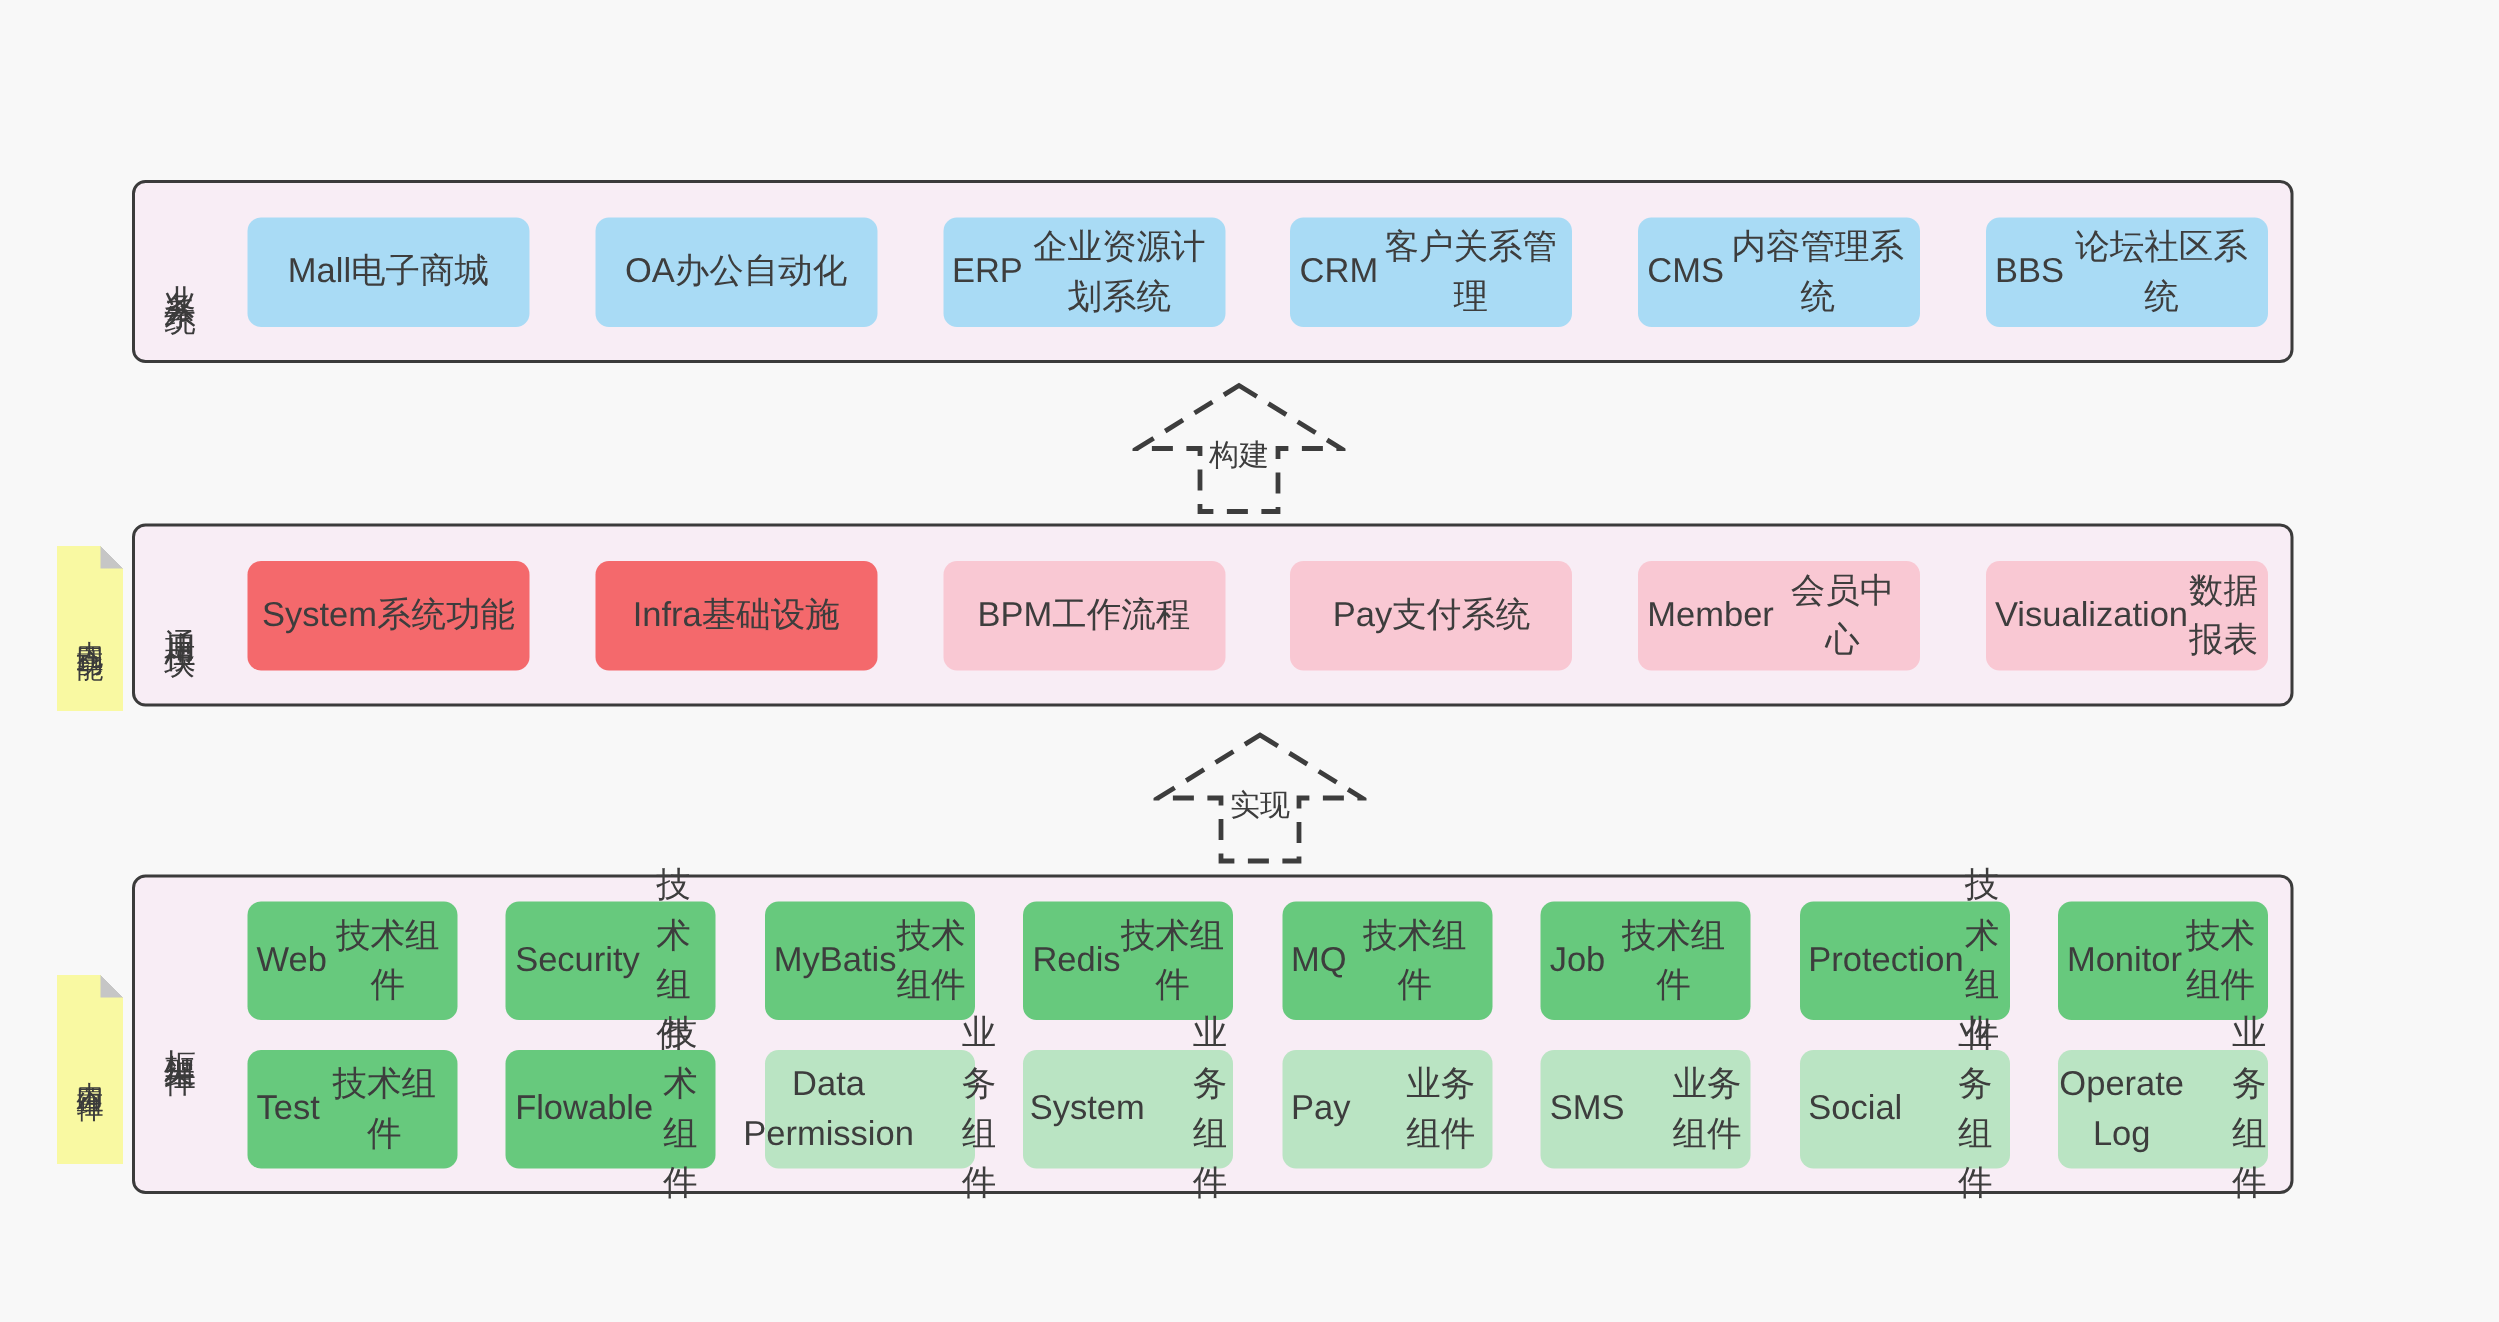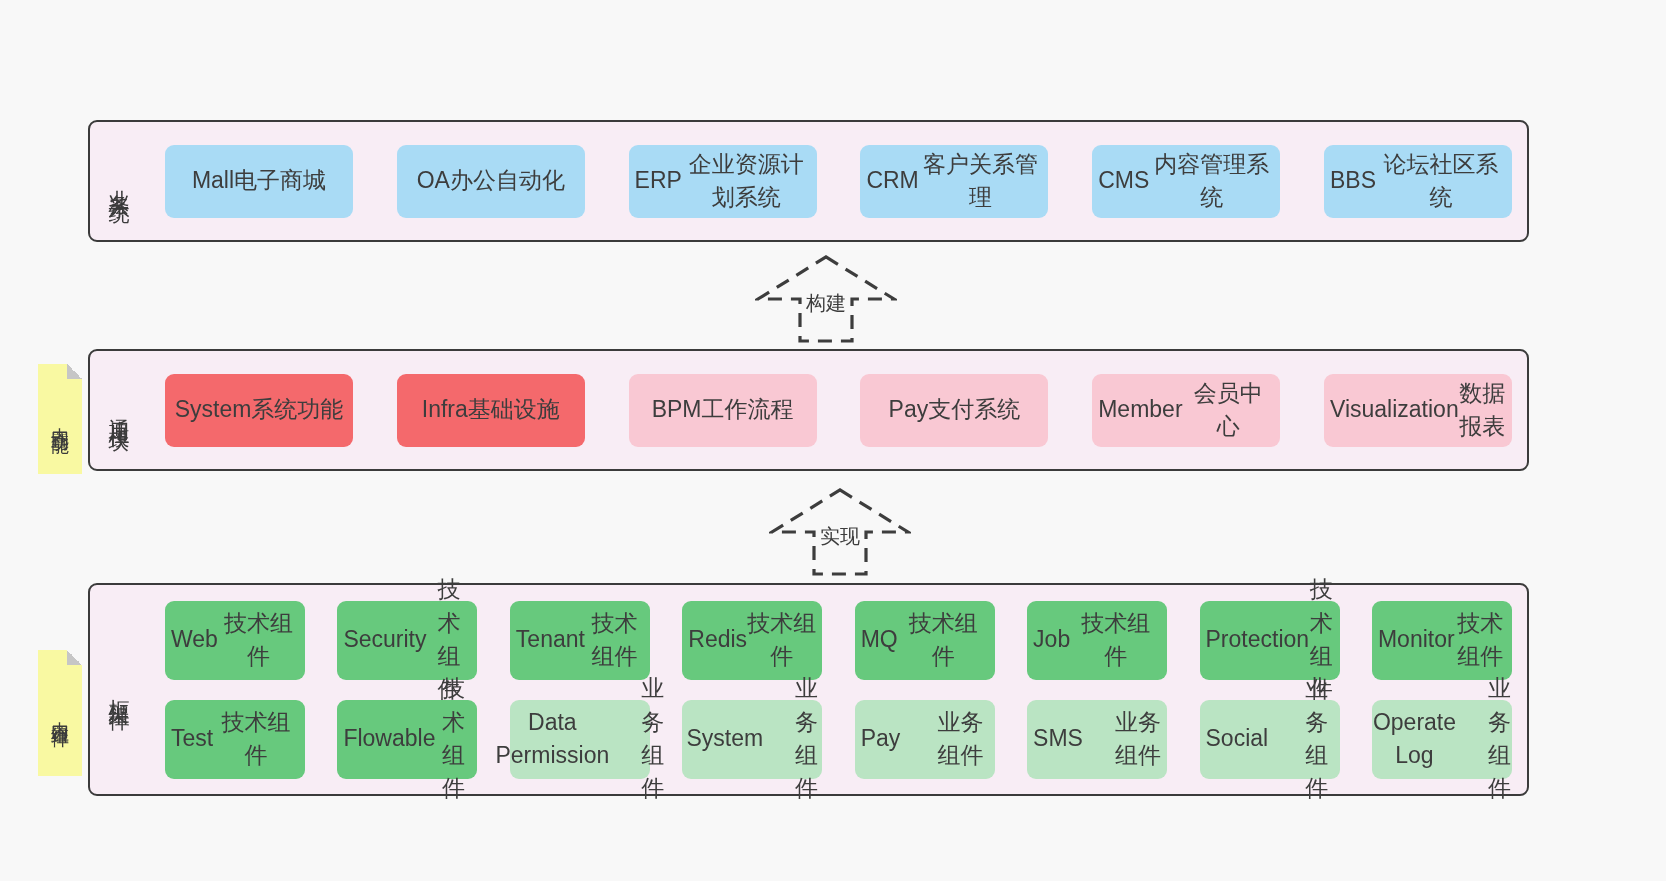--- a/index.html
+++ b/index.html
@@ -200,21 +200,21 @@
   <div class="boxes-grid">
     <div class="node node-sm green">
       <div>Web</div>
       <div>技术组件</div>
     </div>
     <div class="node node-sm green">
       <div>Security</div>
       <div>技术组件</div>
     </div>
     <div class="node node-sm green">
-      <div>Tenant</div>
+      <div>MyBatis</div>
       <div>技术组件</div>
     </div>
     <div class="node node-sm green">
       <div>Redis</div>
       <div>技术组件</div>
     </div>
     <div class="node node-sm green">
       <div>MQ</div>
       <div>技术组件</div>
     </div>

